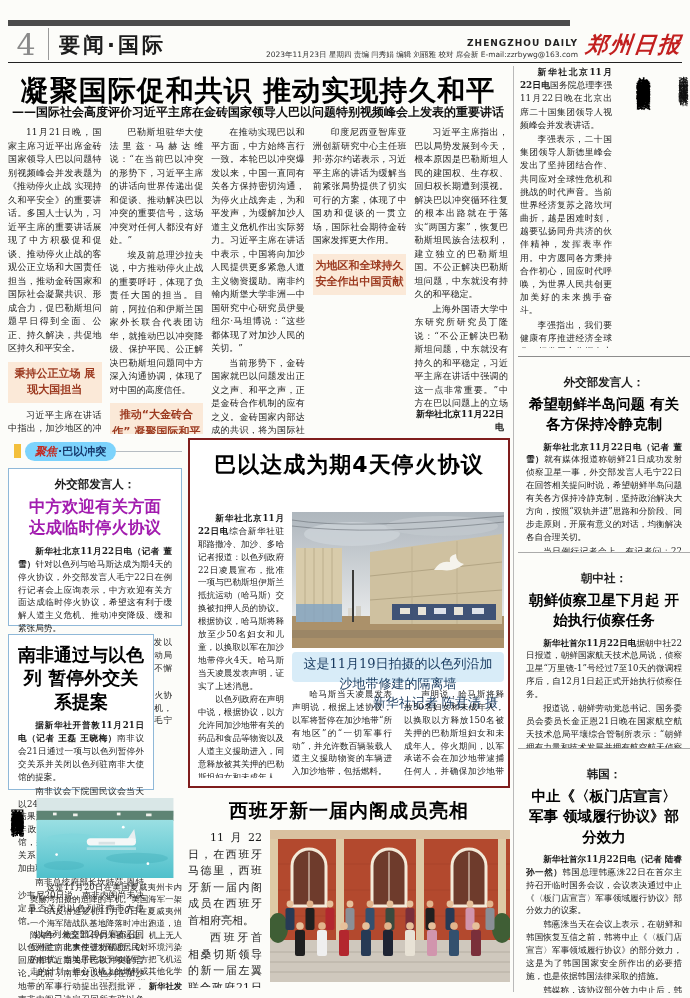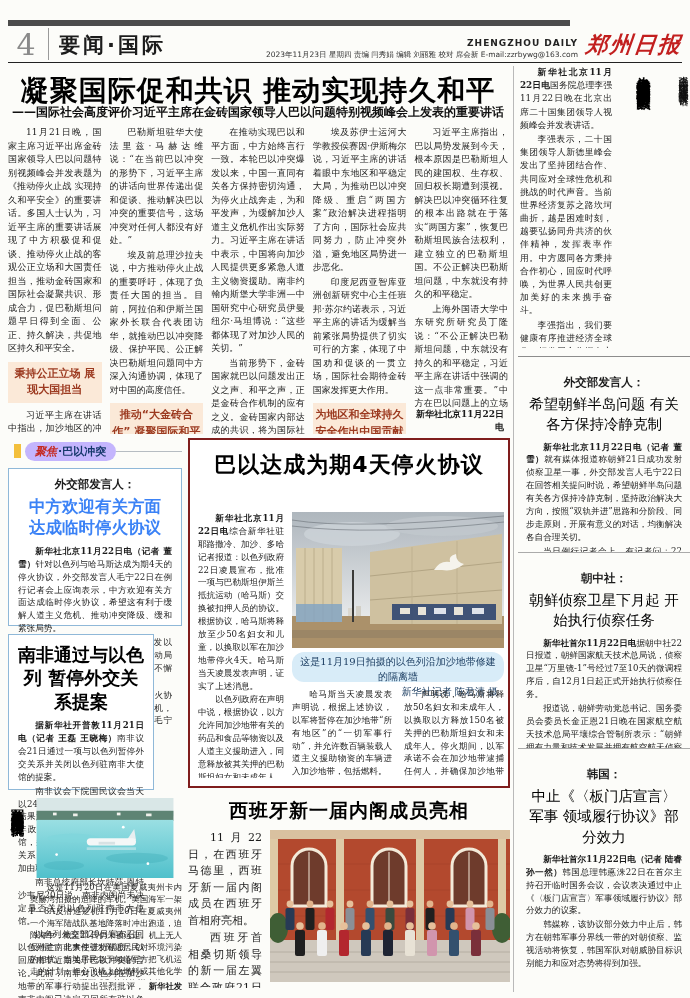--- a/index.html
+++ b/index.html
@@ -40,57 +40,57 @@
   .lq-vhead{writing-mode:vertical-rl;font-family:"DejaVu Sans",sans-serif;font-weight:900;
             font-size:14px;letter-spacing:1px;height:282px;margin:0 auto;color:#000;}
   .lq-kicker{writing-mode:vertical-rl;font-size:10px;height:270px;padding-top:2px;color:#111;letter-spacing:1px;}
   
   .right-box{left:518px;top:356px;width:172px;height:636px;border-top:1px solid #8c8c8c;}
   .rb-sec{padding:18px 8px 6px 8px;box-sizing:border-box;overflow:hidden;}
   .rb-s1{height:196px;border-bottom:1px solid #aaa;}
   .rb-s2{height:196px;border-bottom:1px solid #aaa;}
   .rb-s3{height:244px;}
   .kicker{text-align:center;font-size:11.5px;font-weight:600;margin:0 0 4px 0;}
-  .rb-head{text-align:center;font-family:"DejaVu Sans",sans-serif;font-weight:400;font-size:14.5px;
+  .rb-head{text-align:center;font-family:"DejaVu Sans",sans-serif;font-weight:700;font-size:14.5px;
            line-height:1.4;margin:0 0 6px 0;color:#000;}
   .small-body{font-size:8.6px;line-height:1.5;text-align:justify;overflow:hidden;}
   
   .focus-badge{left:8px;top:440px;width:174px;height:22px;display:flex;align-items:center;}
   .fb-line{height:1px;background:#b6bcc2;flex:1;}
   .fb-ybar{width:7px;height:14px;background:#f3bf3c;margin:0 4px 0 6px;}
-  .fb-pill{background:#c4b5fd;border-radius:10px;padding:2px 10px;font-family:"DejaVu Sans",sans-serif;
+  .fb-pill{background:#7dd3fc;border-radius:10px;padding:2px 10px;font-family:"DejaVu Sans",sans-serif;
            font-size:11px;font-weight:bold;color:#15386b;white-space:nowrap;}
   .fb-red{color:#c4281e;font-style:italic;margin-right:1px;}
   
   .box{border:1px solid #8fb8d8;box-sizing:border-box;background:#fff;}
   .mfa-box{left:8px;top:468px;width:174px;height:158px;padding:8px 9px;}
   .mfa-head{text-align:center;font-family:"DejaVu Sans",sans-serif;font-weight:900;font-size:16.5px;
-            line-height:1.3;margin:2px 0 6px 0;color:#3b82f6;}
+            line-height:1.3;margin:2px 0 6px 0;color:#a21caf;}
   .sa-box{left:8px;top:634px;width:146px;height:156px;padding:8px 9px;}
   .sa-head{text-align:center;font-family:"DejaVu Sans",sans-serif;font-weight:900;font-size:18px;
            line-height:1.3;margin:0 0 6px 0;color:#000;}
   
   .hawaii{left:8px;top:798px;width:174px;height:194px;display:flex;gap:4px;}
   .hw-vhead{writing-mode:vertical-rl;font-family:"DejaVu Sans",sans-serif;font-weight:900;
             font-size:13px;letter-spacing:1px;height:194px;color:#000;}
   .hw-right{flex:1;display:flex;flex-direction:column;overflow:hidden;}
   .photo{display:block;}
   .hw-cap{font-size:8.3px;line-height:1.45;text-align:justify;margin-top:3px;text-indent:2em;overflow:hidden;}
   .hw-credit{font-size:8.3px;text-align:right;font-weight:600;margin-top:1px;}
   
   .gaza-box{left:188px;top:438px;width:322px;height:350px;position:absolute;border:2px solid #7f1d1d;
             box-sizing:border-box;background:#fff;}
   .gz-head{position:absolute;left:0;top:10px;width:100%;text-align:center;font-family:"DejaVu Sans",sans-serif;
            font-weight:900;font-size:22px;letter-spacing:1px;color:#000;}
   .gz-sub{position:absolute;left:0;top:44px;width:100%;text-align:center;font-size:12px;color:#222;}
   .gz-col1{position:absolute;left:8px;top:72px;width:86px;height:266px;overflow:hidden;
            font-size:8.6px;line-height:1.5;text-align:justify;}
   .gz-photo{position:absolute;left:102px;top:72px;width:212px;height:136px;}
-  .gz-cap{position:absolute;left:102px;top:212px;width:212px;height:30px;background:#d8ecf8;border-radius:12px;
-          font-size:10px;color:#17395e;text-align:center;line-height:1.5;padding:2px 6px;box-sizing:border-box;}
+  .gz-cap{position:absolute;left:102px;top:212px;width:212px;height:30px;background:#d8ecf8;border-radius:4px;
+          font-size:13px;color:#17395e;text-align:center;line-height:1.5;padding:2px 6px;box-sizing:border-box;}
   .gz-cap .cr{display:block;text-align:right;}
   .gz-col2{position:absolute;left:102px;top:248px;width:100px;height:90px;overflow:hidden;
            font-size:8.6px;line-height:1.5;text-align:justify;}
   .gz-col3{position:absolute;left:214px;top:248px;width:100px;height:90px;overflow:hidden;
            font-size:8.6px;line-height:1.5;text-align:justify;}
   
   .spain{left:188px;top:796px;width:322px;height:196px;}
   .sp-head{position:absolute;left:0;top:2px;width:100%;text-align:center;font-family:"DejaVu Sans",sans-serif;
            font-weight:900;font-size:19px;letter-spacing:1px;color:#000;}
   .sp-capcol{position:absolute;left:0;top:34px;width:74px;height:158px;overflow:hidden;
@@ -129,21 +129,20 @@
       <p class="para">巴勒斯坦驻华大使法里兹·马赫达维说：“在当前巴以冲突的形势下，习近平主席的讲话向世界传递出促和促谈、推动解决巴以冲突的重要信号，这场冲突对任何人都没有好处。”</p>
       <p class="para">埃及前总理沙拉夫说，中方推动停火止战的重要呼吁，体现了负责任大国的担当。目前，阿拉伯和伊斯兰国家外长联合代表团访华，就推动巴以冲突降级、保护平民、公正解决巴勒斯坦问题同中方深入沟通协调，体现了对中国的高度信任。</p>
       <div class="crosshead">推动“大金砖合作” 凝聚国际和平力量</div>
 
     </div>
     <div class="col">
       <p class="para">在推动实现巴以和平方面，中方始终言行一致。本轮巴以冲突爆发以来，中国一直同有关各方保持密切沟通，为停火止战奔走，为和平发声，为缓解加沙人道主义危机作出实际努力。习近平主席在讲话中表示，中国将向加沙人民提供更多紧急人道主义物资援助。南非约翰内斯堡大学非洲—中国研究中心研究员伊曼纽尔·马坦博说：“这些都体现了对加沙人民的关切。”</p>
       <p class="para">当前形势下，金砖国家就巴以问题发出正义之声、和平之声，正是金砖合作机制的应有之义。金砖国家内部达成的共识，将为国际社会推动解决巴以问题凝聚更多力量，为推动冲突降级注入动力。</p>
     </div>
     <div class="col">
-      <p class="para">埃及苏伊士运河大学教授侯赛因·伊斯梅尔说，习近平主席的讲话着眼中东地区和平稳定大局，为推动巴以冲突降级、重启“两国方案”政治解决进程指明了方向，国际社会应共同努力，防止冲突外溢，避免地区局势进一步恶化。</p>
       <p class="para">印度尼西亚智库亚洲创新研究中心主任班邦·苏尔约诺表示，习近平主席的讲话为缓解当前紧张局势提供了切实可行的方案，体现了中国劝和促谈的一贯立场，国际社会期待金砖国家发挥更大作用。</p>
       <div class="crosshead">为地区和全球持久 安全作出中国贡献</div>
 
     </div>
     <div class="col5wrap">
       <div class="col5txt">
         <p class="para">习近平主席指出，巴以局势发展到今天，根本原因是巴勒斯坦人民的建国权、生存权、回归权长期遭到漠视。解决巴以冲突循环往复的根本出路就在于落实“两国方案”，恢复巴勒斯坦民族合法权利，建立独立的巴勒斯坦国。不公正解决巴勒斯坦问题，中东就没有持久的和平稳定。</p>
         <p class="para">上海外国语大学中东研究所研究员丁隆说：“不公正解决巴勒斯坦问题，中东就没有持久的和平稳定，习近平主席在讲话中强调的这一点非常重要。”中方在巴以问题上的立场和方案不仅有利于制止冲突，更有助于从根本上推动解决巴勒斯坦问题，实现地区持久和平稳定。</p>
       </div>
       <div class="end-credit">新华社北京11月22日电</div>
@@ -371,19 +370,20 @@
         <p class="para"><b class="xh">新华社首尔11月22日电</b><span>据朝中社22日报道，朝鲜国家航天技术总局说，侦察卫星“万里镜-1”号经过7至10天的微调程序后，自12月1日起正式开始执行侦察任务。</span></p>
         <p class="para">报道说，朝鲜劳动党总书记、国务委员会委员长金正恩21日晚在国家航空航天技术总局平壤综合管制所表示：“朝鲜拥有力量和技术发展并拥有航空航天侦察能力，无论从增强朝鲜武装力量方面，还是从应对周边地区军事形势方面，都是一项重大事件。”</p>
 
       </div>
     </div>
     <div class="rb-sec rb-s3">
       <div class="kicker">韩国：</div>
       <div class="rb-head">中止《〈板门店宣言〉军事 领域履行协议》部分效力</div>
       <div class="small-body">
         <p class="para"><b class="xh">新华社首尔11月22日电（记者 陆睿 孙一然）</b><span>韩国总理韩悳洙22日在首尔主持召开临时国务会议，会议表决通过中止《〈板门店宣言〉军事领域履行协议》部分效力的议案。</span></p>
+        <p class="para">韩悳洙当天在会议上表示，在朝鲜和韩国恢复互信之前，韩将中止《〈板门店宣言〉军事领域履行协议》的部分效力，这是为了韩国国家安全所作出的必要措施，也是依据韩国法律采取的措施。</p>
         <p class="para">韩媒称，该协议部分效力中止后，韩方在朝韩军事分界线一带的对朝侦察、监视活动将恢复，韩国军队对朝威胁目标识别能力和应对态势将得到加强。</p>
 
       </div>
     </div>
   </div>
 
 </div>
 
 </body></html>

